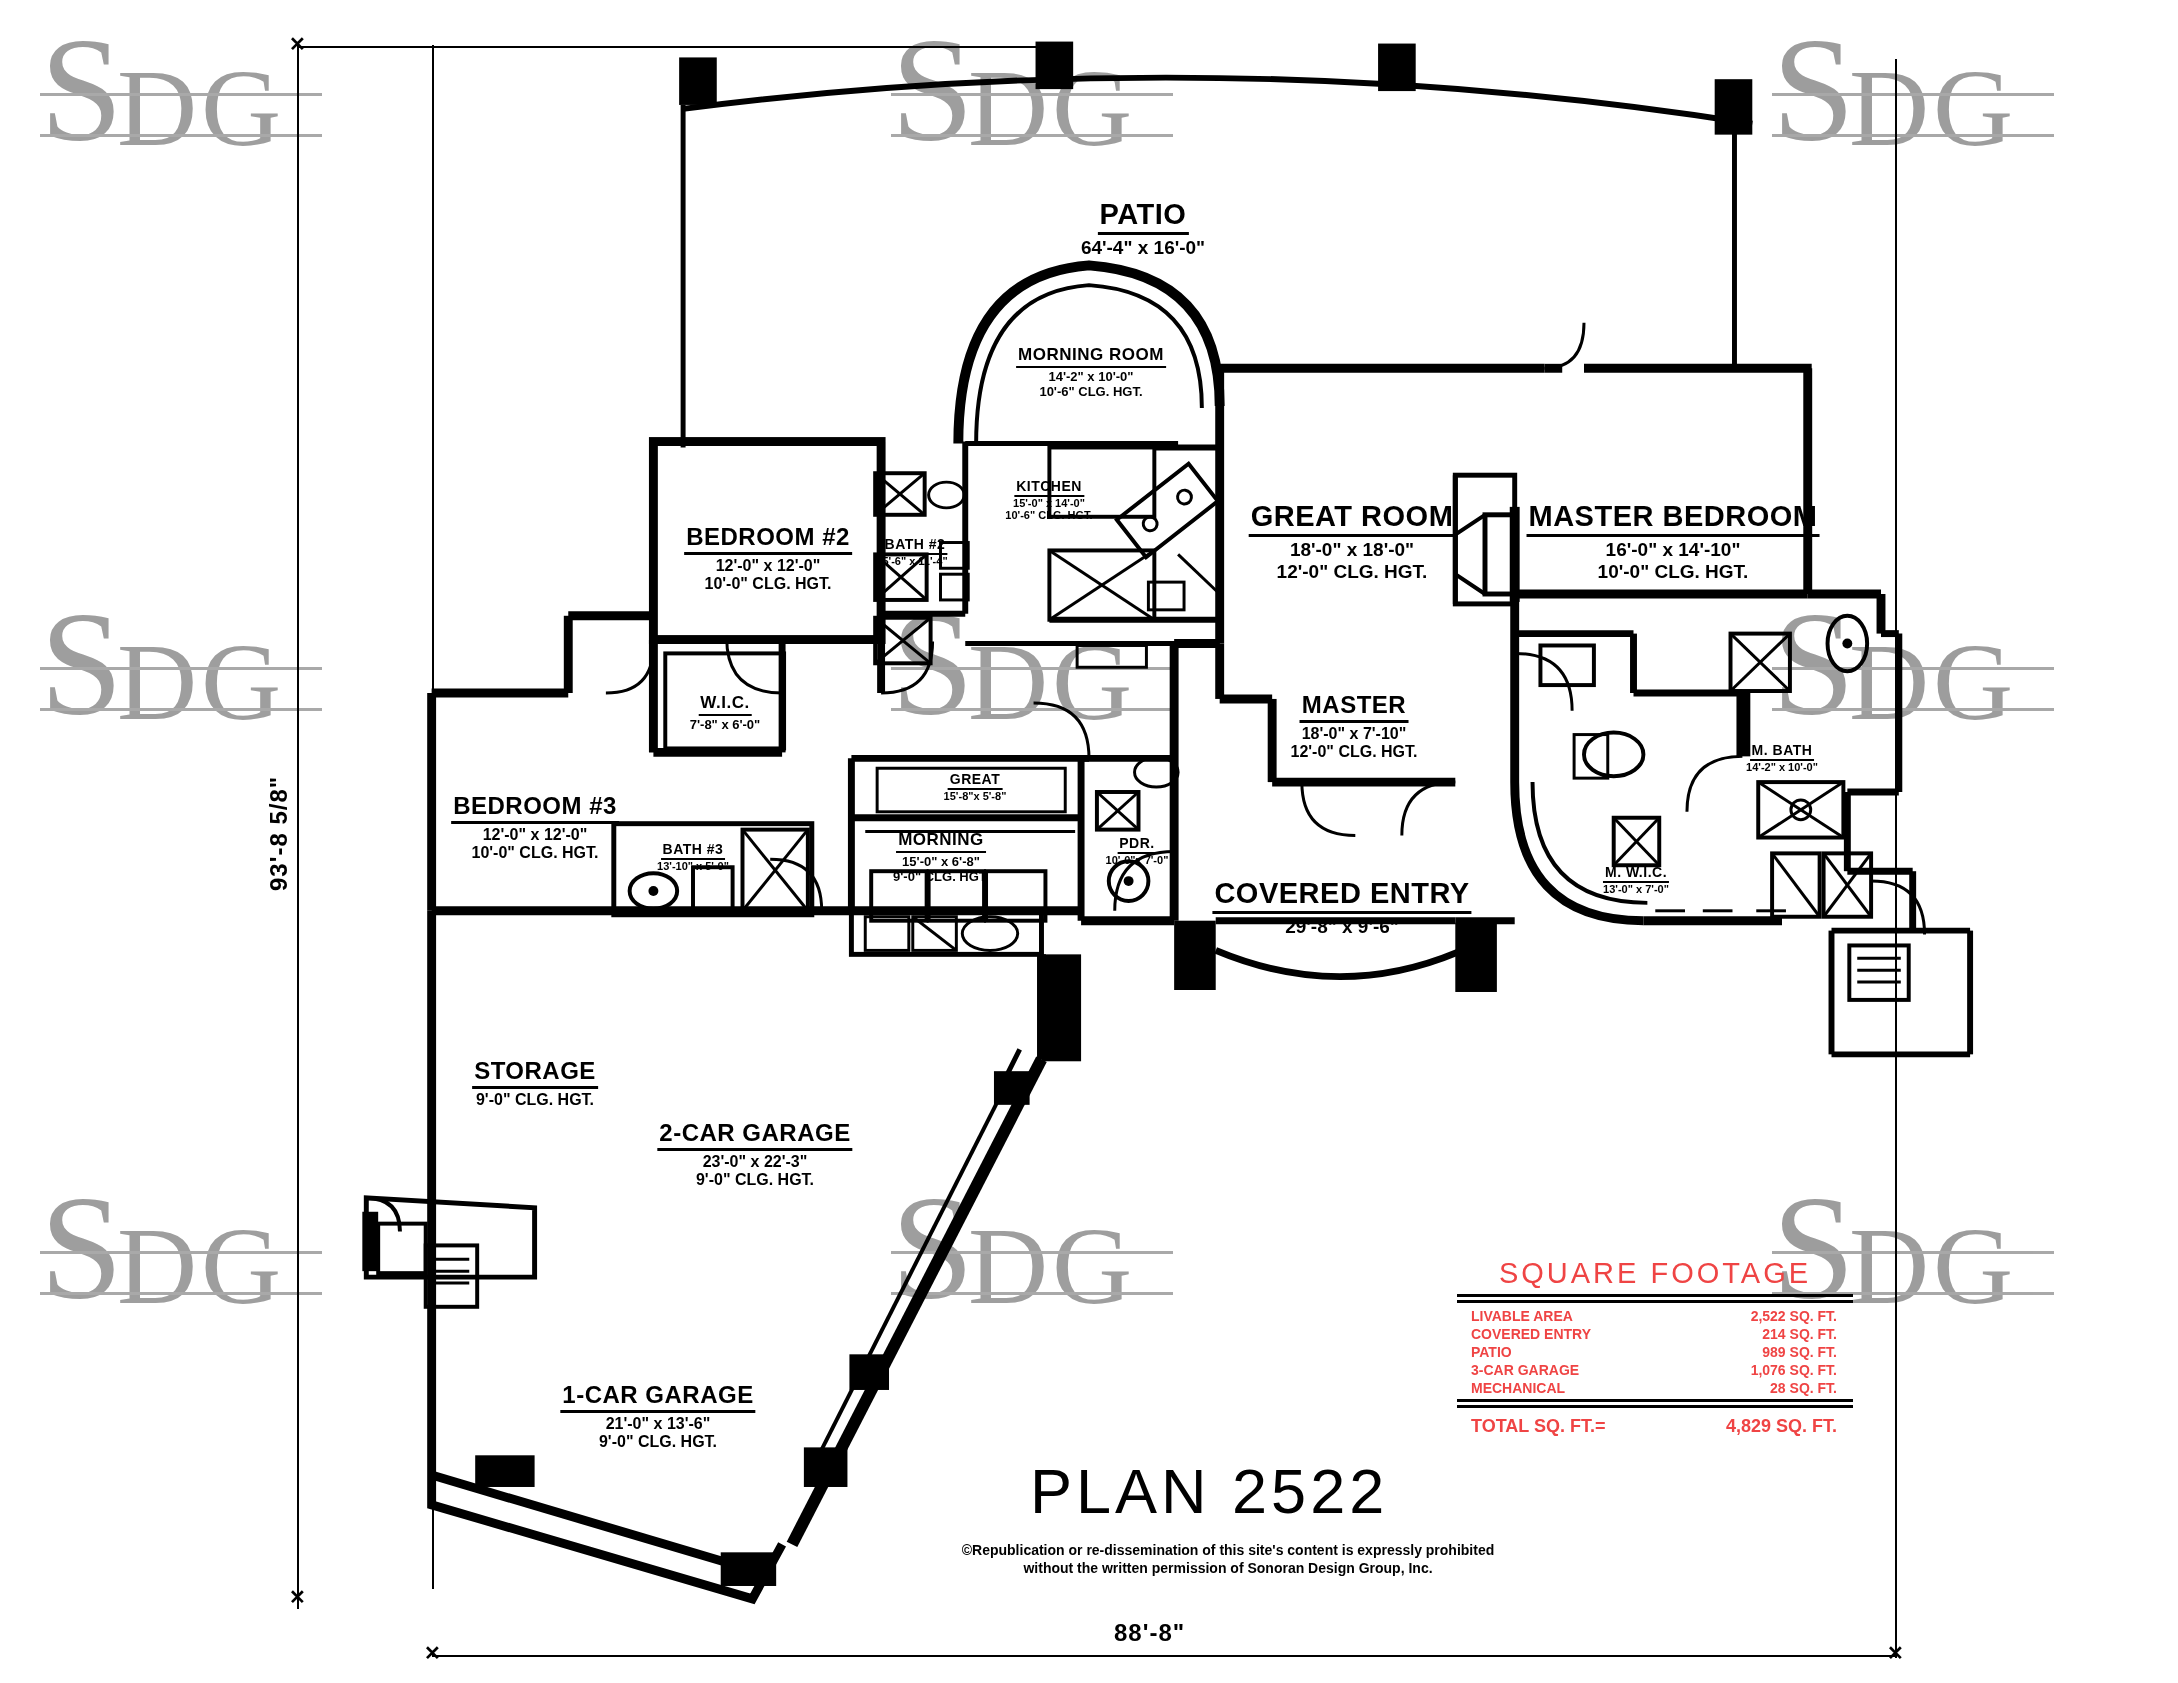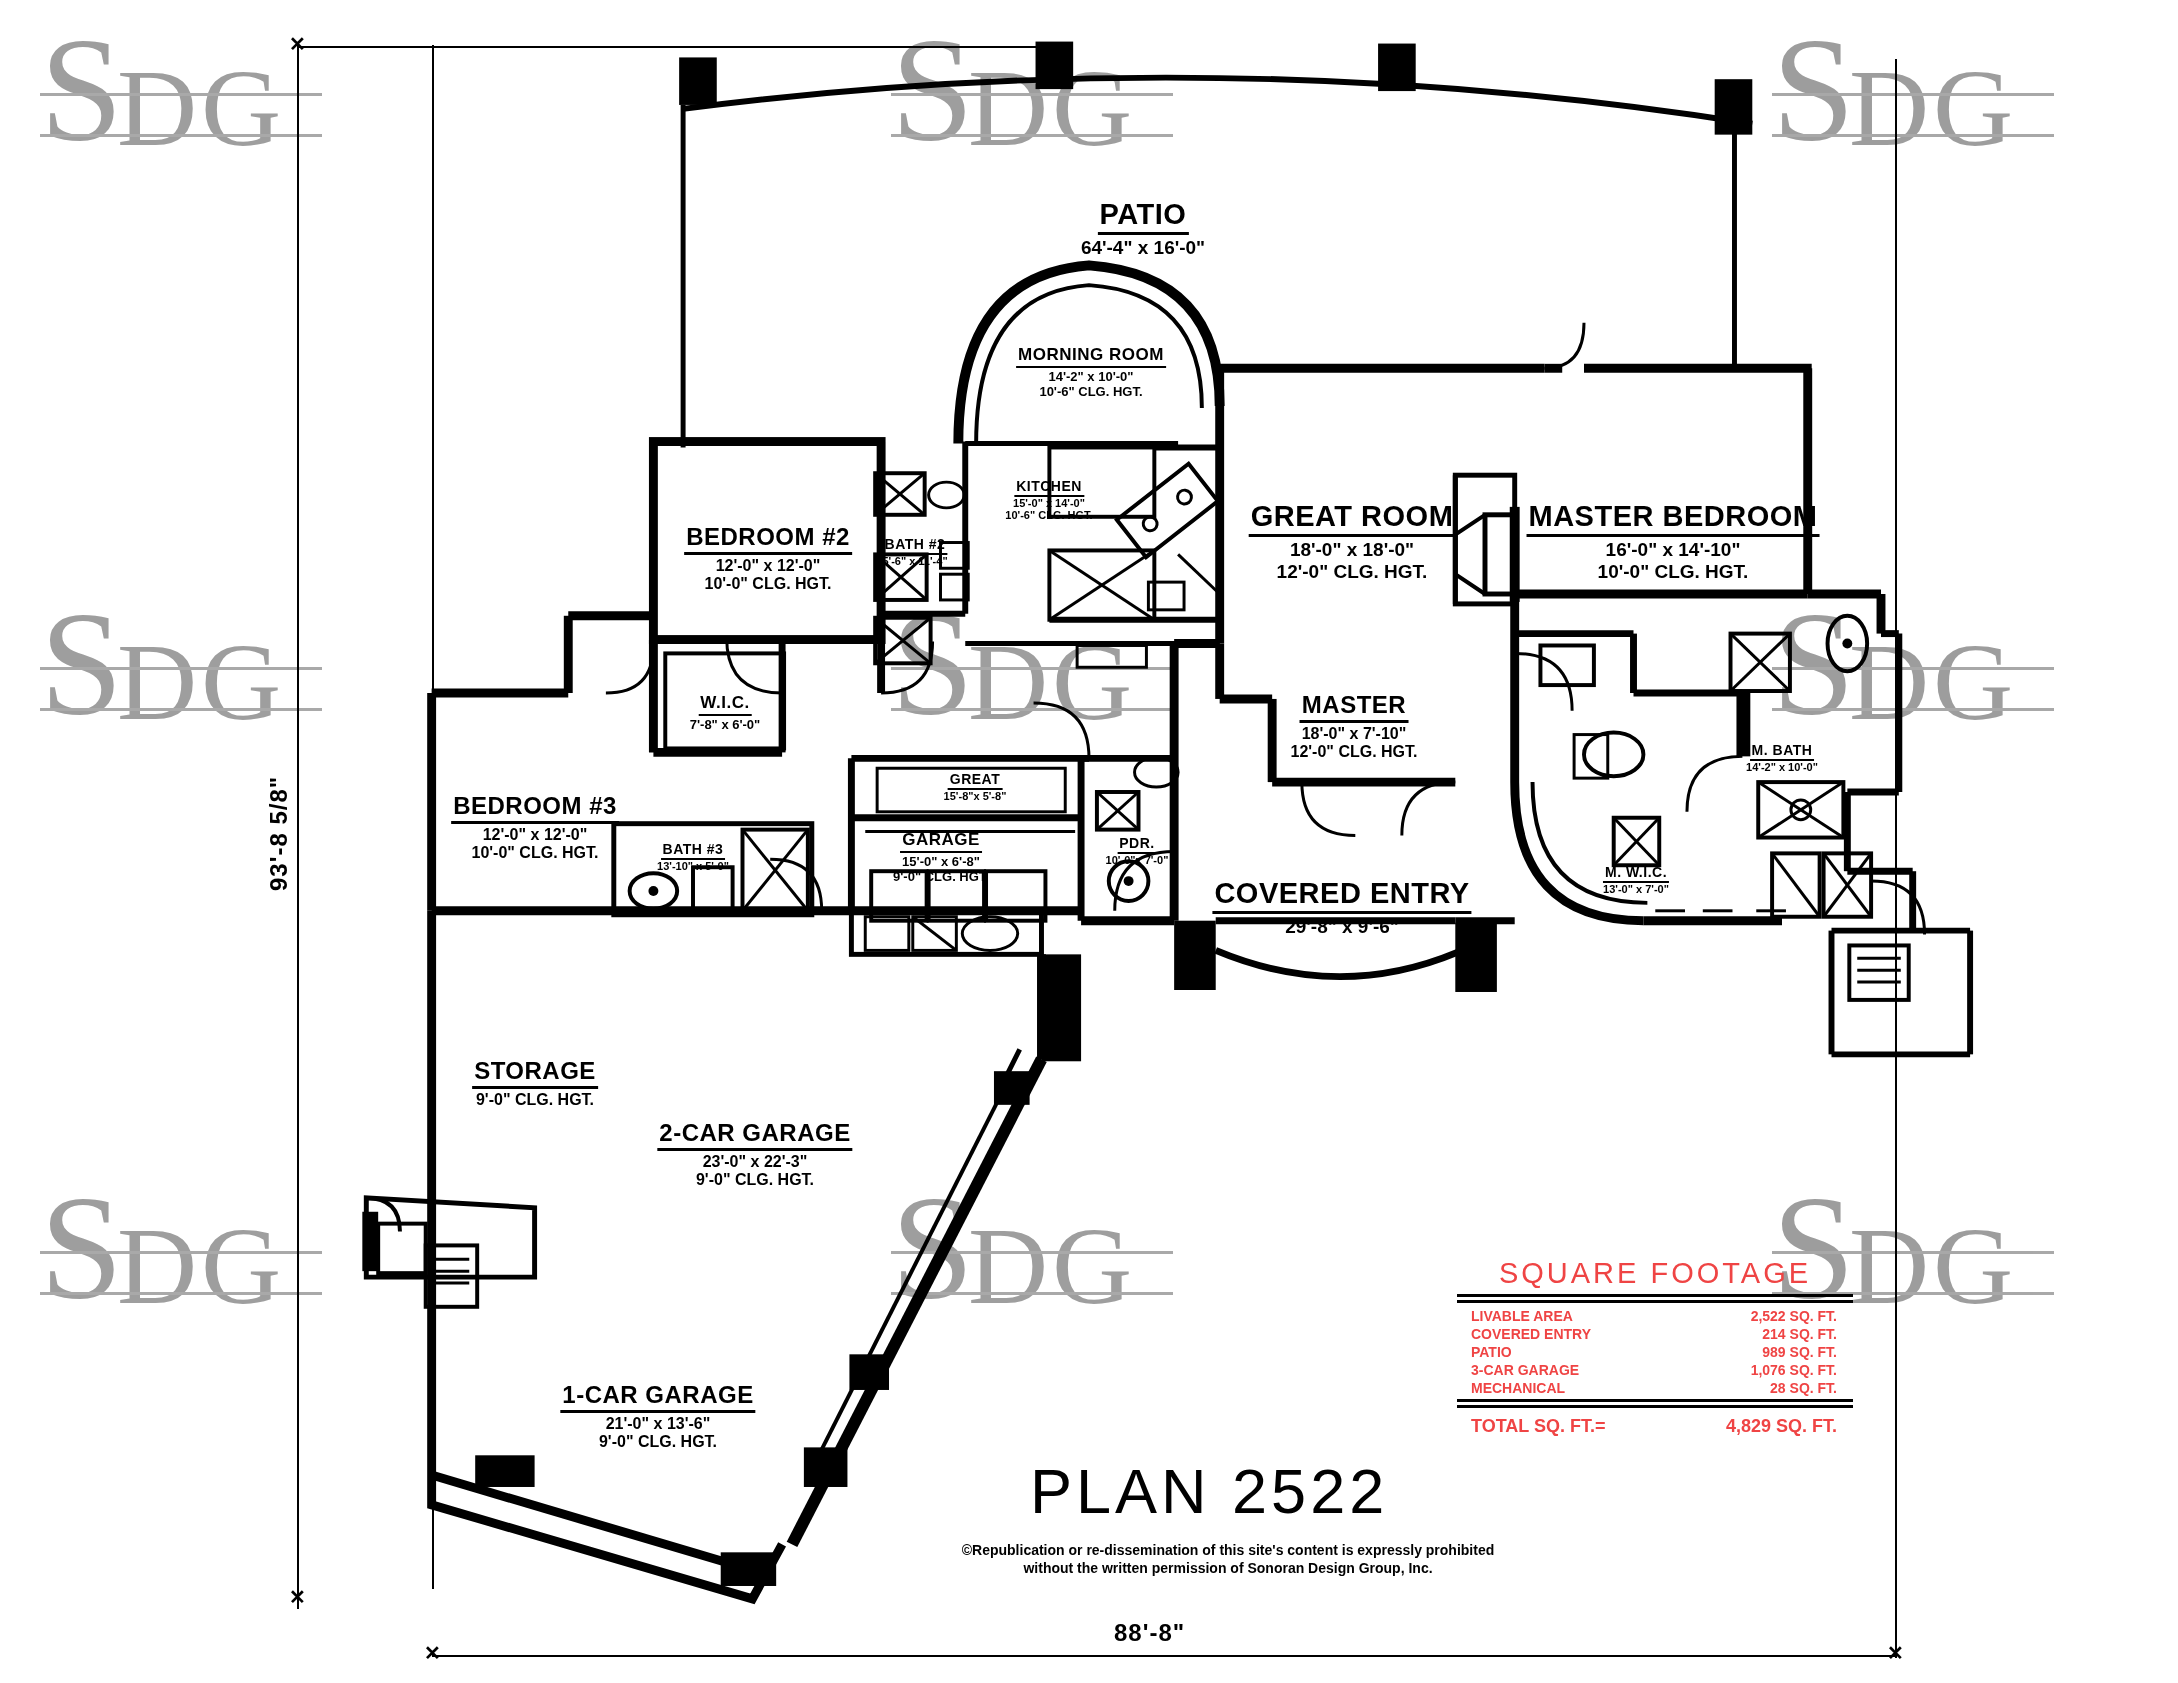--- a/index.html
+++ b/index.html
@@ -573,21 +573,21 @@
     <span class="nm">BATH #3</span>
     <span class="dim">13'-10" x  5'-0"</span>
   </div>
 
   <div class="rm xs" style="left:975px; top:770px; transform:translateX(-50%);">
     <span class="nm">GREAT</span>
     <span class="dim">15'-8"x 5'-8"</span>
   </div>
 
   <div class="rm sm" style="left:941px; top:830px; transform:translateX(-50%);">
-    <span class="nm">GARAGE</span>
+    <span class="nm">MORNING</span>
     <span class="dim">15'-0" x  6'-8"</span>
     <span class="clg">9'-0" CLG. HGT.</span>
   </div>
 
   <div class="rm xs" style="left:1137px; top:834px; transform:translateX(-50%);">
     <span class="nm">PDR.</span>
     <span class="dim">10'-0"x 7'-0"</span>
   </div>
 
   <div class="rm med" style="left:1354px; top:691px; transform:translateX(-50%);">

